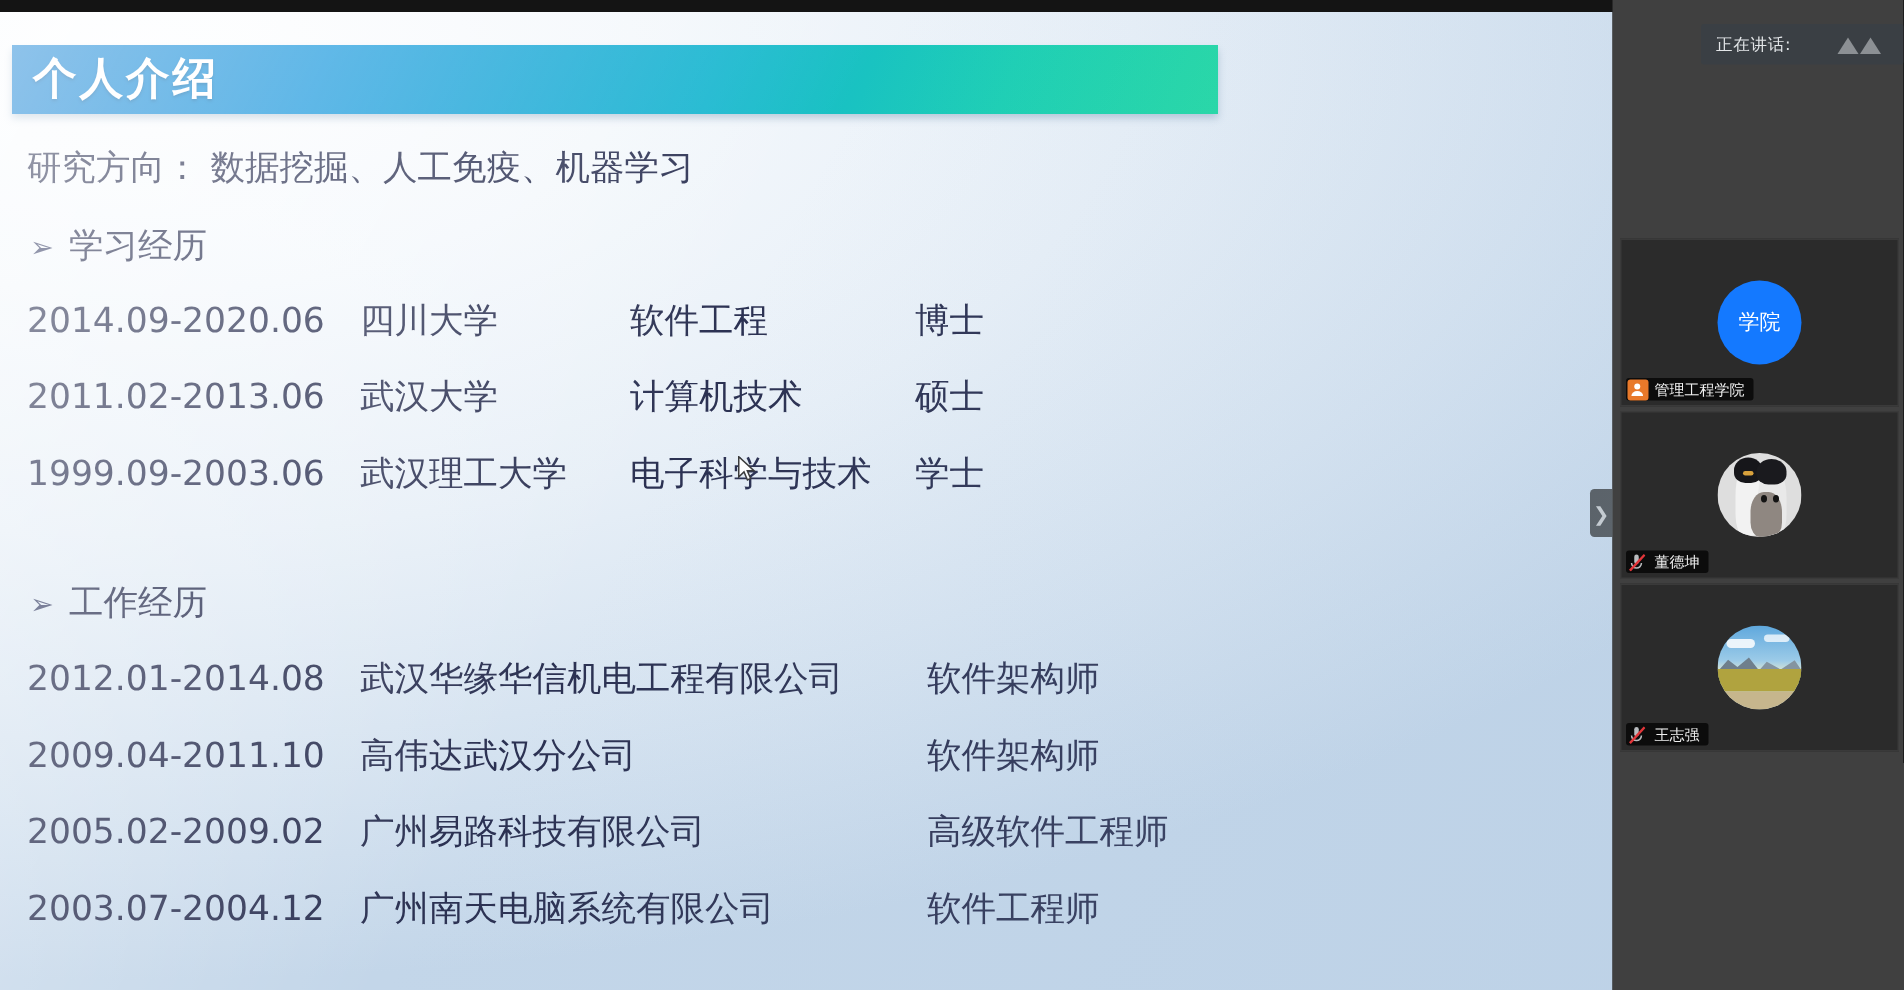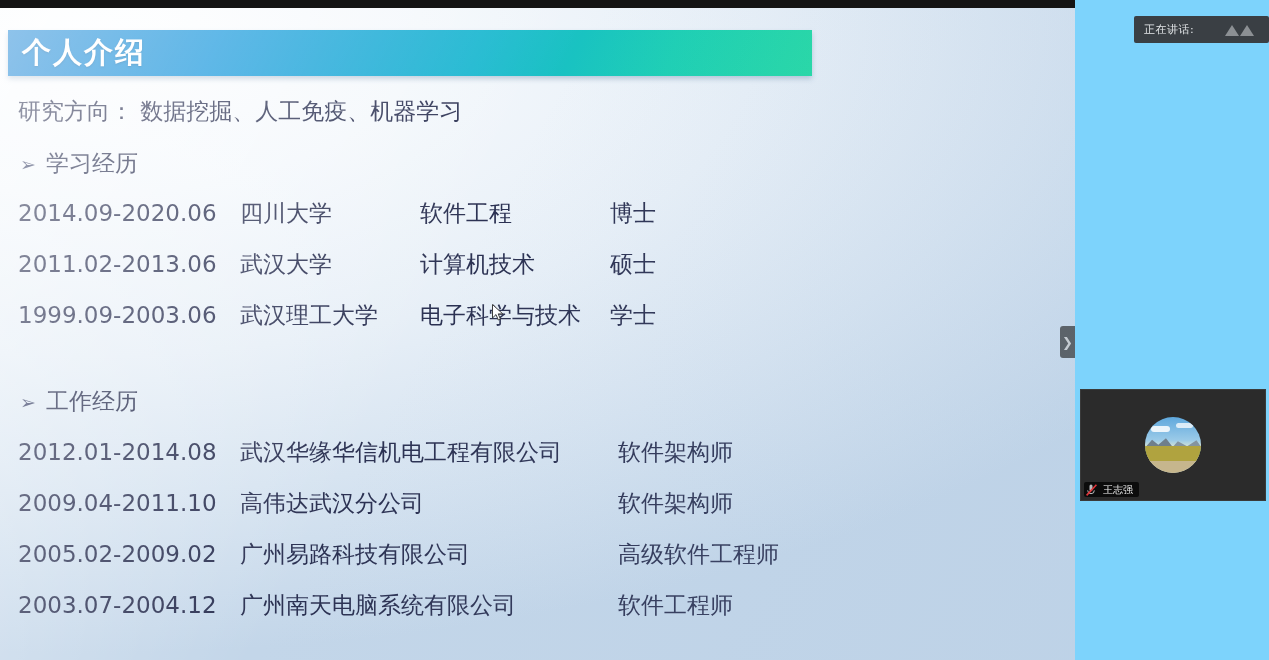--- a/index.html
+++ b/index.html
@@ -78,21 +78,21 @@
   #collapse-handle{
     position:absolute;left:1060px;top:318px;width:15px;height:32px;
     background:#4b4f52;border-radius:3px 0 0 3px;
     display:flex;align-items:center;justify-content:center;
     color:#c9ccce;font-size:13px;line-height:1;
   }
 
   
   #video-panel{
     position:absolute;left:1075px;top:0;width:194px;height:660px;
-    background:#7dd3fc;
+    background:#404040;
   }
 
   
   #speaking-bar{
     position:absolute;left:59px;top:16px;width:135px;height:27px;
     background:#3a3f44;display:flex;align-items:center;
     border-radius:2px;
   }
   #speaking-bar .label{
     color:#e3e6e8;font-size:11px;margin-left:10px;letter-spacing:.5px;
@@ -260,21 +260,61 @@
 
   <div id="speaking-bar">
     <span class="label">正在讲话:</span>
     <svg class="logo" width="34" height="14" viewBox="0 0 34 14">
       <path d="M2,13 L9,2 L16,13 Z" fill="#cfd3d6"></path>
       <path d="M17,13 L24,2 L31,13 Z" fill="#cfd3d6"></path>
     </svg>
   </div>
 
 
-
+  <div class="tile" id="tile-1">
+    <div class="avatar initials">
+      <span>学院</span>
+    </div>
+    <div class="badge">
+      <span class="micwrap">
+        <span class="hosticon">
+          <svg width="9" height="9" viewBox="0 0 9 9">
+            <circle cx="4.5" cy="2.6" r="2" fill="#ffffff"></circle>
+            <path d="M0.6,9 a3.9,3.3 0 0 1 7.8,0 Z" fill="#ffffff"></path>
+          </svg>
+        </span>
+      </span>
+      <span class="nm">管理工程学院</span>
+    </div>
+  </div>
+
+  <div class="tile" id="tile-2">
+    <div class="avatar">
+      <div class="peng">
+        <div class="b1"></div>
+          <div class="b1h"></div>
+          <div class="beak"></div>
+        <div class="b2"></div>
+          <div class="b2h"></div>
+        <div class="chick"></div>
+          <div class="eye1"></div>
+          <div class="eye2"></div>
+      </div>
+    </div>
+    <div class="badge">
+      <span class="micwrap">
+        <svg width="11" height="12" viewBox="0 0 11 12">
+          <rect x="3.5" y="0.6" width="3" height="6.4" rx="1.5" fill="#b9bcbf"></rect>
+          <path d="M1.7,6.4 a3.3,3.3 0 0 0 6.6,0" fill="none" stroke="#b9bcbf" stroke-width="1"></path>
+          <line x1="0.6" y1="11.4" x2="10.4" y2="0.8" stroke="#e2363a" stroke-width="1.6"></line>
+        </svg>
+      </span>
+      <span class="nm">董德坤</span>
+    </div>
+  </div>
 
   <div class="tile" id="tile-3">
     <div class="avatar">
       <div class="land">
         <div class="cloud1"></div>
           <div class="cloud2"></div>
         <div class="mtn"></div>
           <div class="mtn2"></div>
         <div class="field2"></div>
           <div class="field"></div>

